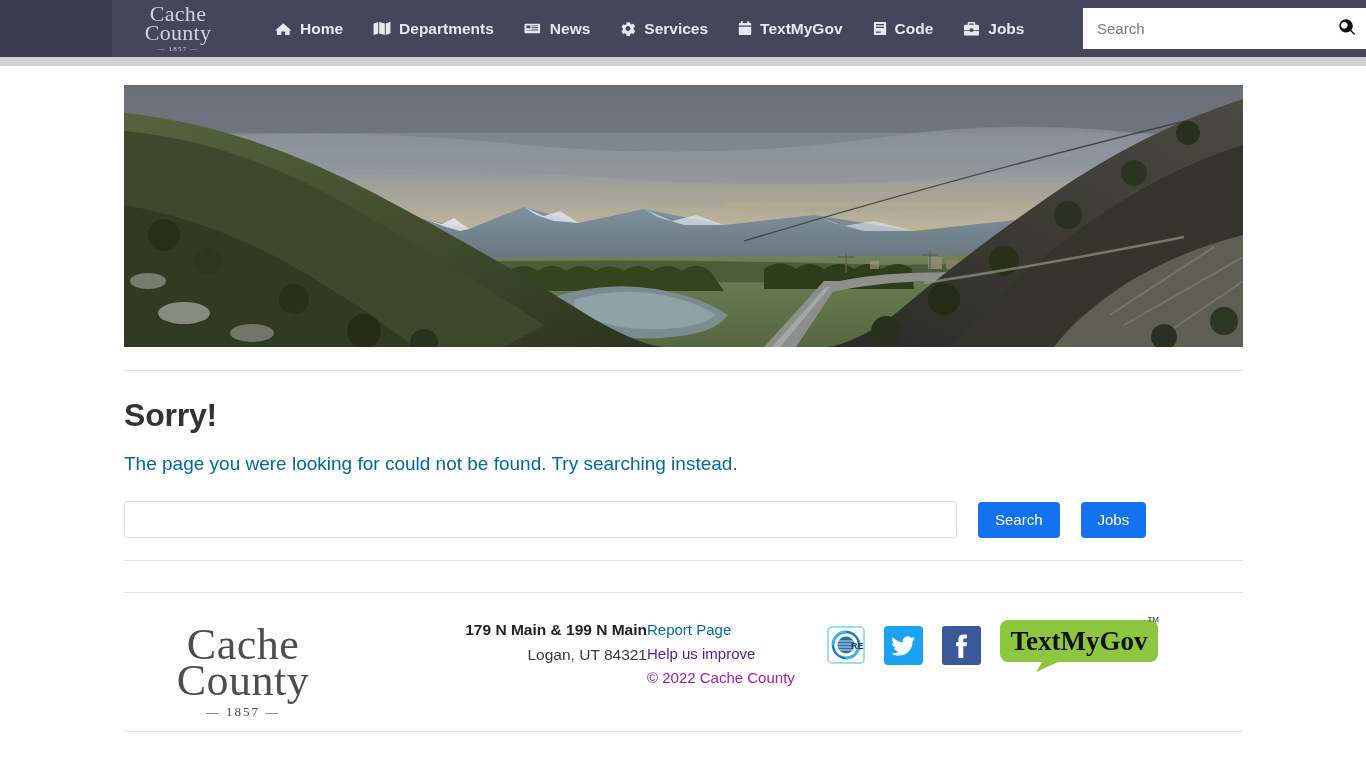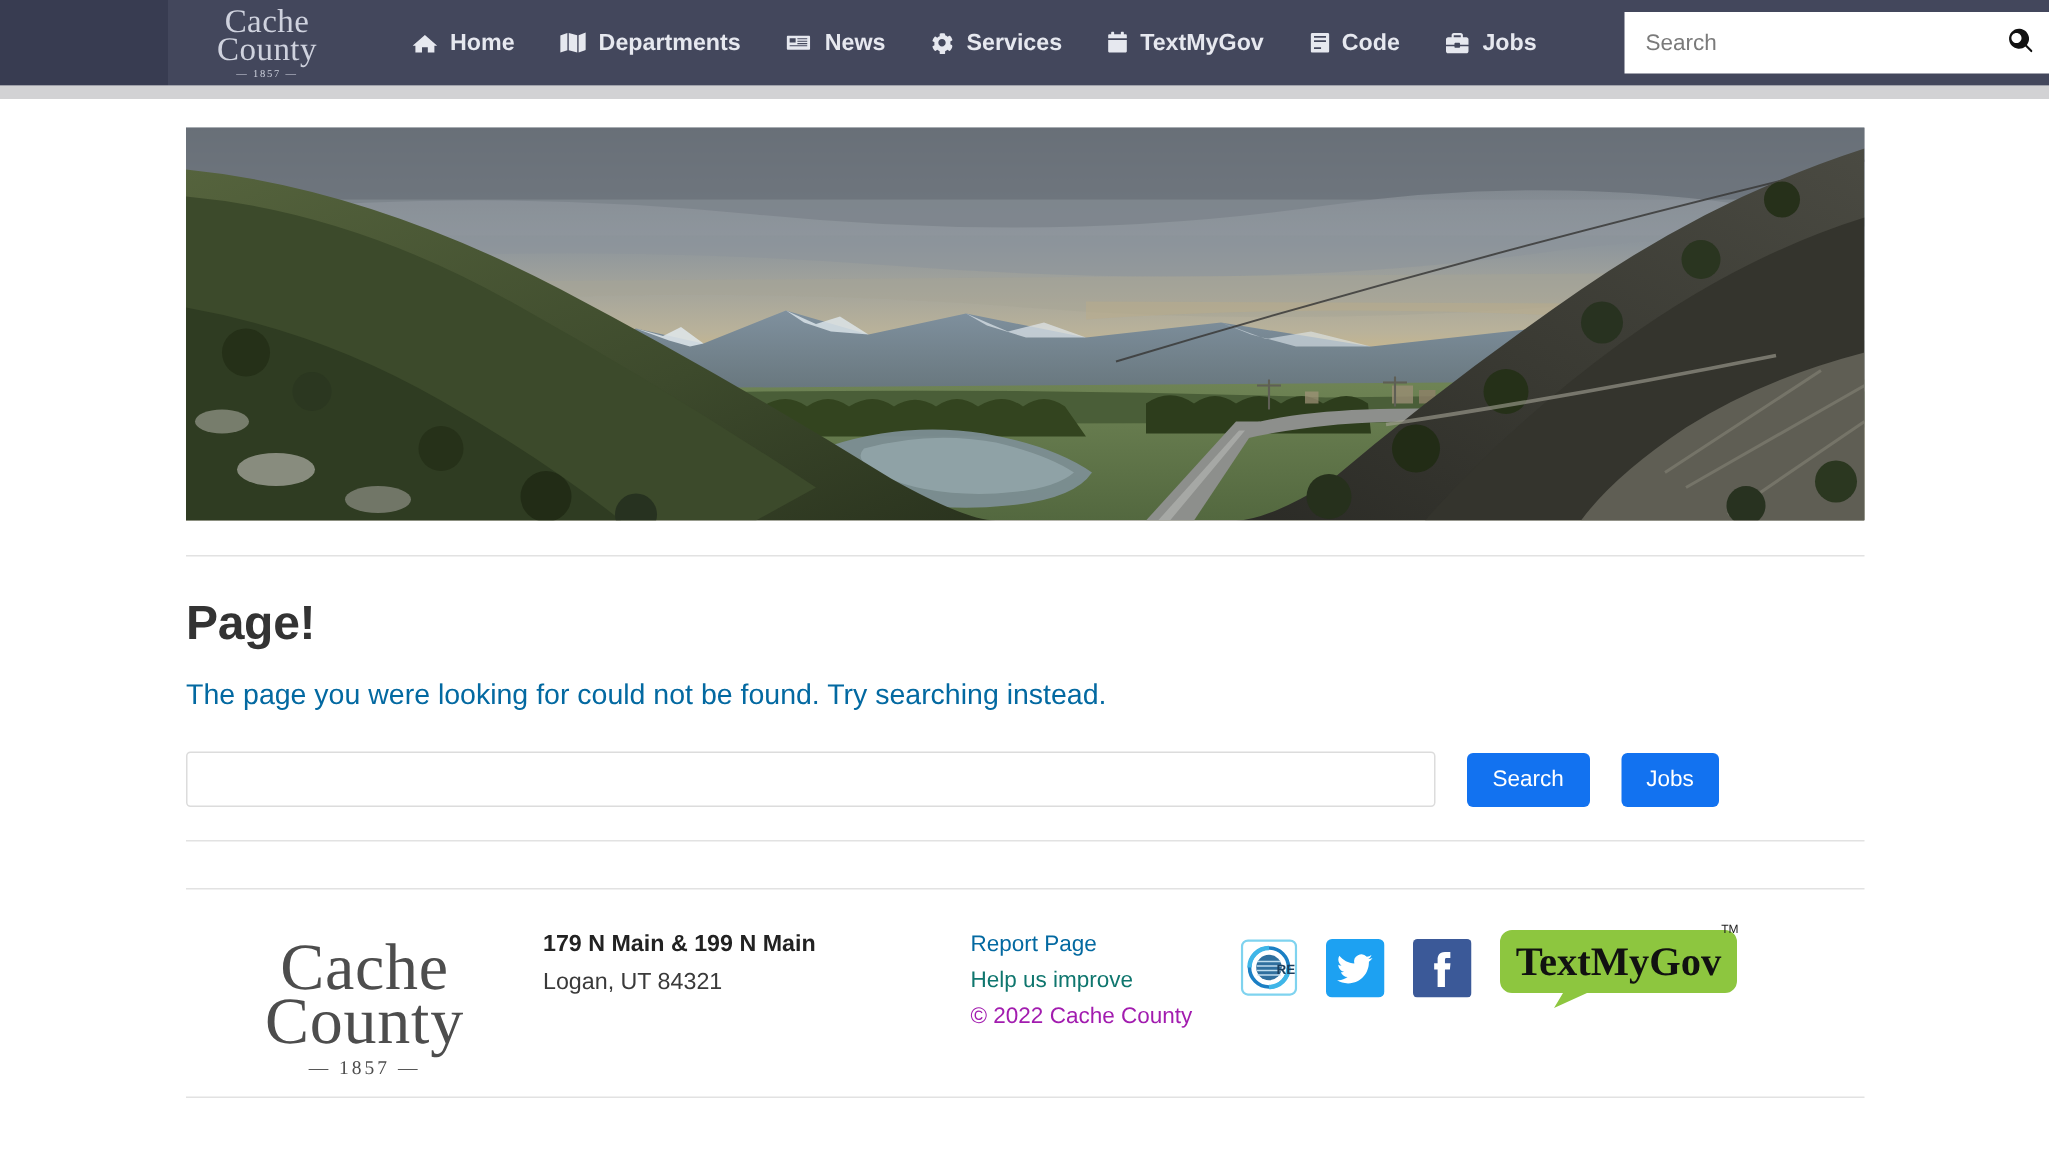--- a/index.html
+++ b/index.html
@@ -140,29 +140,29 @@
     width: 238px; display: flex; flex-direction: column;
     align-items: center; justify-content: center;
     color: #4d4d4d;
     font-family: "Liberation Serif", serif;
     line-height: 0.82; padding-top: 17px;
   }
   .foot-logo .f1 { font-size: 44px; letter-spacing: .5px; }
   .foot-logo .f2 { font-size: 44px; letter-spacing: .5px; }
   .foot-logo .f3 { font-size: 13px; letter-spacing: 2px; margin-top: 8px; }
 
-  .foot-addr { width: 285px; padding-top: 11px; }
+  .foot-addr { width: 285px; padding-top: 11px; text-align: right; }
   .foot-addr .a1 { font-size: 15.5px; font-weight: bold; color: #222; }
   .foot-addr .a2 { font-size: 15.5px; color: #3a3a3a; margin-top: 7px; }
 
   .foot-links { width: 180px; padding-top: 11px; }
   .foot-links a.l1 {
     font-size: 15px; color: #0369a1; text-decoration: none; display: block;
   }
-  .foot-links .l2 { font-size: 15px; color: #0f766e; margin-top: 7px; }
+  .foot-links .l2 { font-size: 15px; color: #4c1d95; margin-top: 7px; }
   .foot-links .l3 { font-size: 15px; color: #a21caf; margin-top: 7px; }
 
   .foot-social {
     display: flex; align-items: center; gap: 19px; padding-top: 8px;
   }
   .soc { cursor: pointer; display: block; }
   .tmg { position: relative; cursor: pointer; }
   .tmg-tm {
     position: absolute; top: -3px; right: -1px;
     font-size: 8px; color: #222; font-family: "Liberation Sans", sans-serif;
@@ -379,21 +379,21 @@
       <circle cx="1100" cy="236" r="14" fill="#2b3720"></circle>
       <circle cx="1040" cy="252" r="13" fill="#283220"></circle>
 
       <path d="M800 198 Q920 180 1060 152" stroke="#a5a396" stroke-width="2.5" fill="none" opacity="0.6"></path>
     </svg>
   </div>
 
   <div class="sp-after-hero"></div>
   <hr class="rule">
 
-  <h1 class="sorry-h">Page!</h1>
+  <h1 class="sorry-h">Sorry!</h1>
   <p class="sorry-p">The page you were looking for could not be found. Try searching instead.</p>
 
   <div class="search-row">
     <input class="big-search" type="text" placeholder="" style="">
     <button class="btn">Search</button>
     <button class="btn">Jobs</button>
   </div>
 
   <div class="sp-before-footrule"></div>
   <hr class="rule">

